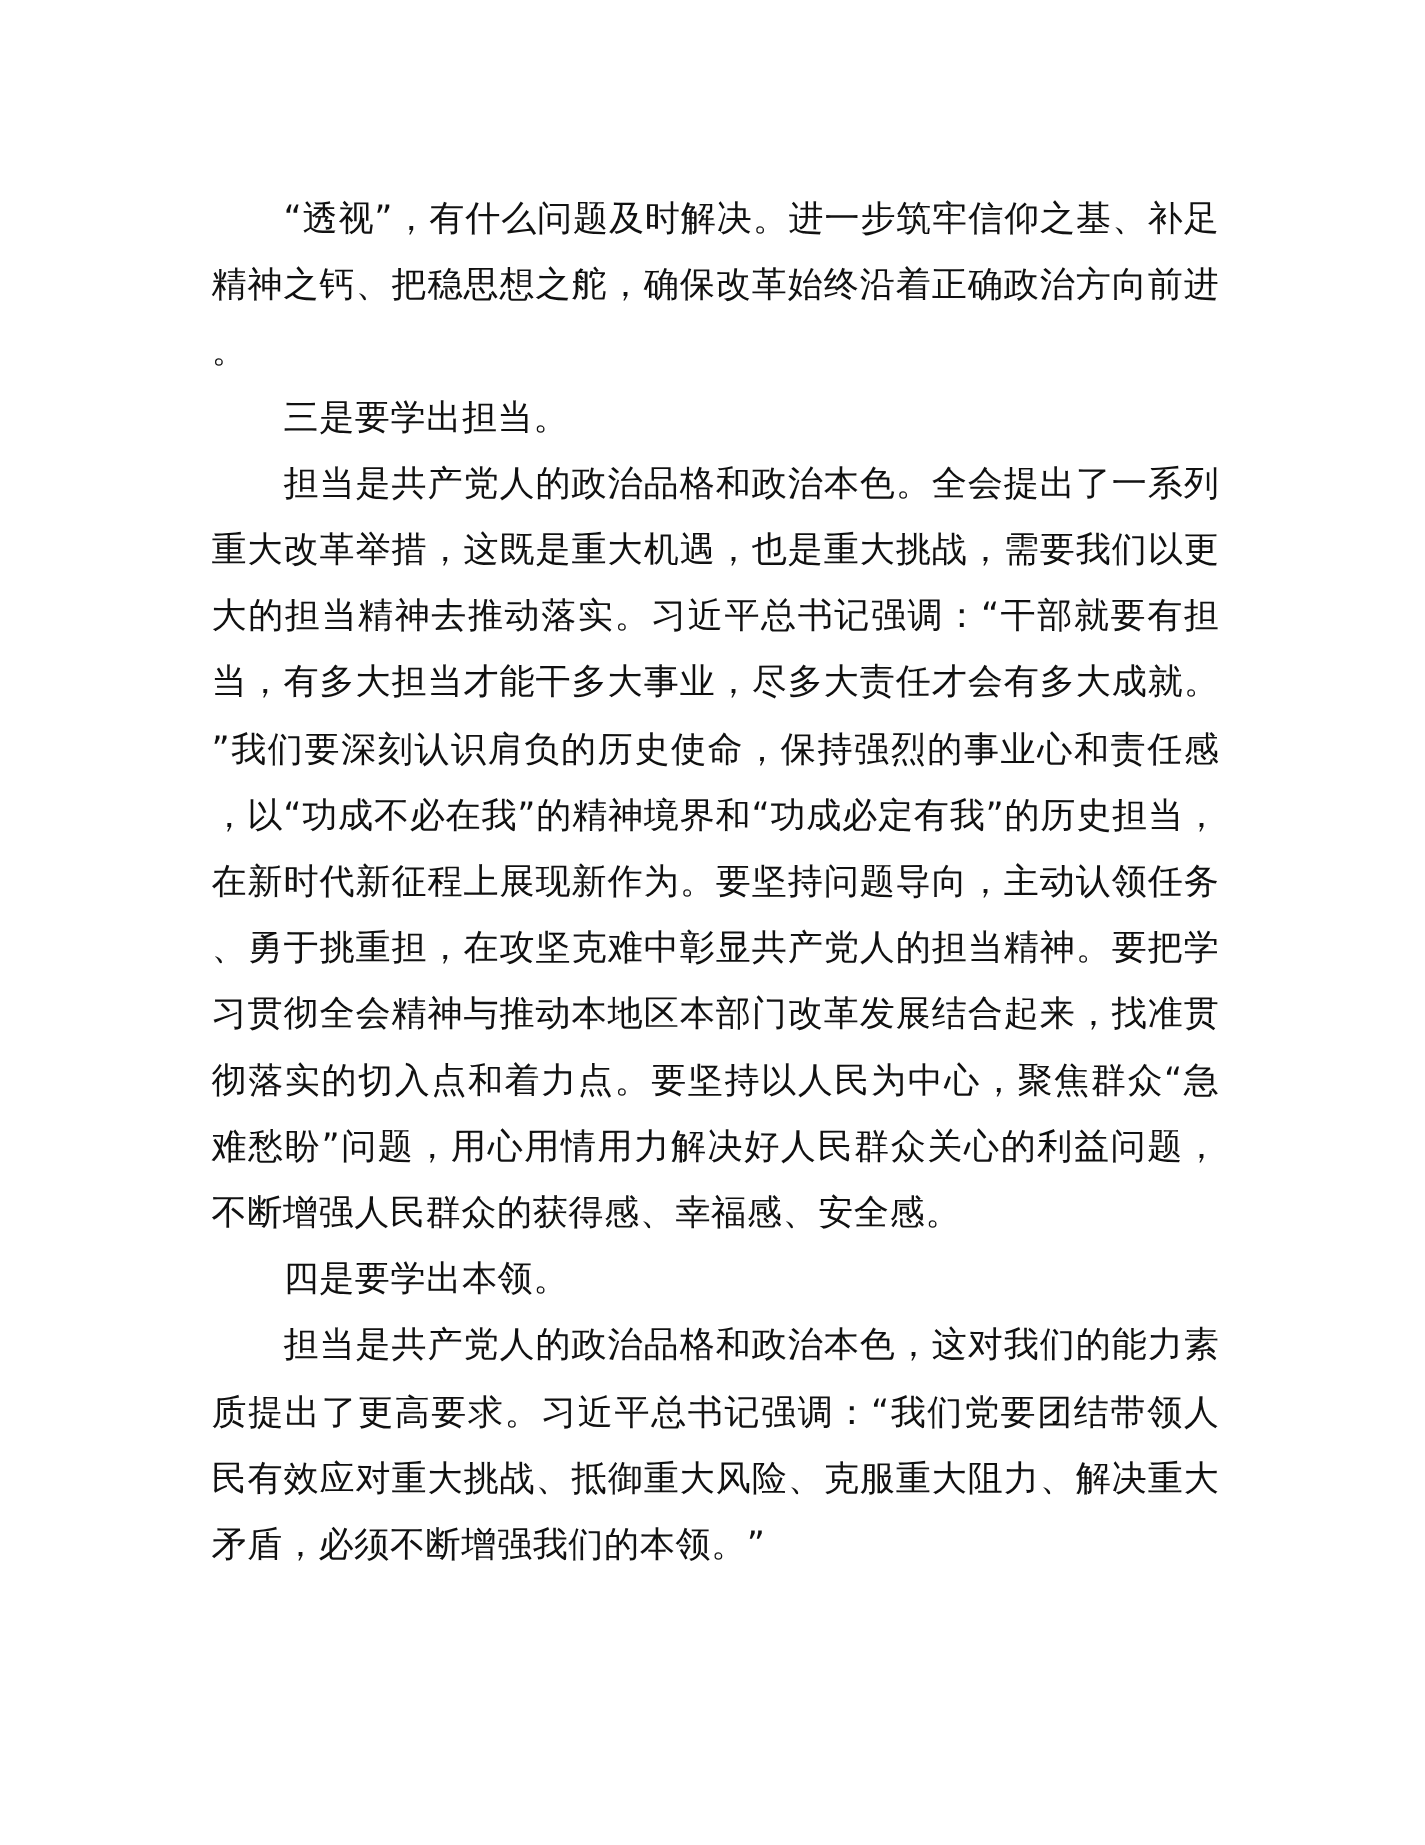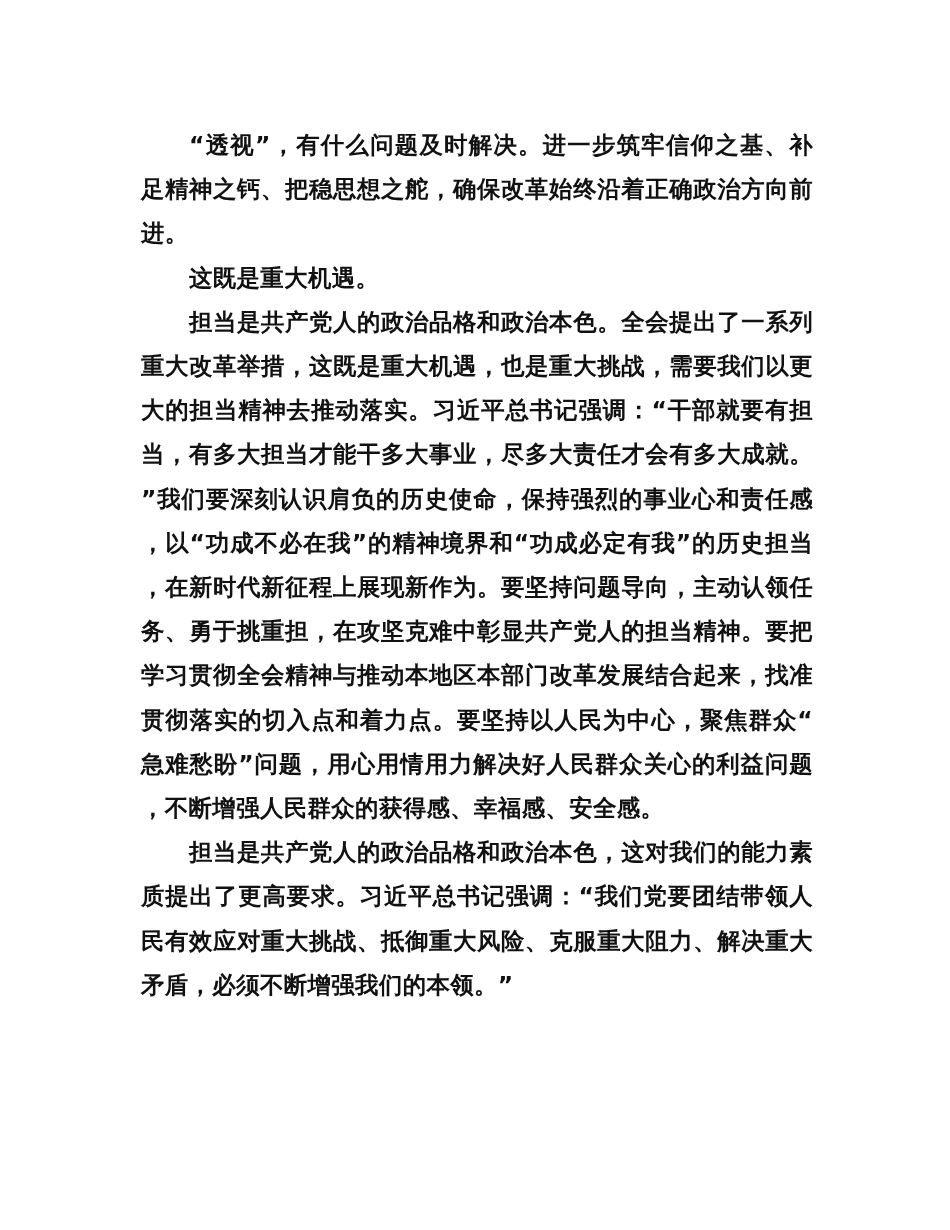--- a/index.html
+++ b/index.html
@@ -26,32 +26,34 @@
       font-size: 23.4px;
       line-height: 44.2px;
       letter-spacing: 0.4px;
       text-align: justify;
       text-align-last: left;
       word-break: break-all;
       line-break: anywhere;
     }
     .indent {
       text-indent: 48px;
-      font-weight: bold;
     }
   </style>
 </head>
 <body>
 
 <div class="page">
   <p class="para indent">
     <span>“透视”，有什么问题及时解决。进一步筑牢信仰之基、</span><span>补足精神之钙、把稳思想之舵，确保改革始终沿着正确政治方</span><span>向前进。</span>
   </p>
   <p class="para indent">
-    <span>这既是重大机遇。</span>
+    <span>三是要学出担当。</span>
   </p>
   <p class="para indent">
     <span>担当是共产党人的政治品格和政治本色。全会提出了一系</span><span>列重大改革举措，这既是重大机遇，也是重大挑战，需要我们</span><span>以更大的担当精神去推动落实。习近平总书记强调：“干部就</span><span>要有担当，有多大担当才能干多大事业，尽多大责任才会有多</span><span>大成就。”我们要深刻认识肩负的历史使命，保持强烈的事业</span><span>心和责任感，以“功成不必在我”的精神境界和“功成必定有</span><span>我”的历史担当，在新时代新征程上展现新作为。要坚持问题</span><span>导向，主动认领任务、勇于挑重担，在攻坚克难中彰显共产党</span><span>人的担当精神。要把学习贯彻全会精神与推动本地区本部门改</span><span>革发展结合起来，找准贯彻落实的切入点和着力点。要坚持以</span><span>人民为中心，聚焦群众“急难愁盼”问题，用心用情用力解决</span><span>好人民群众关心的利益问题，不断增强人民群众的获得感、幸</span><span>福感、安全感。</span>
+  </p>
+  <p class="para indent">
+    <span>四是要学出本领。</span>
   </p>
   <p class="para indent">
     <span>担当是共产党人的政治品格和政治本色，这对我们的能力</span><span>素质提出了更高要求。习近平总书记强调：“我们党要团结带</span><span>领人民有效应对重大挑战、抵御重大风险、克服重大阻力、解</span><span>决重大矛盾，必须不断增强我们的本领。”</span>
   </p>
 </div>
 
 </body></html>

